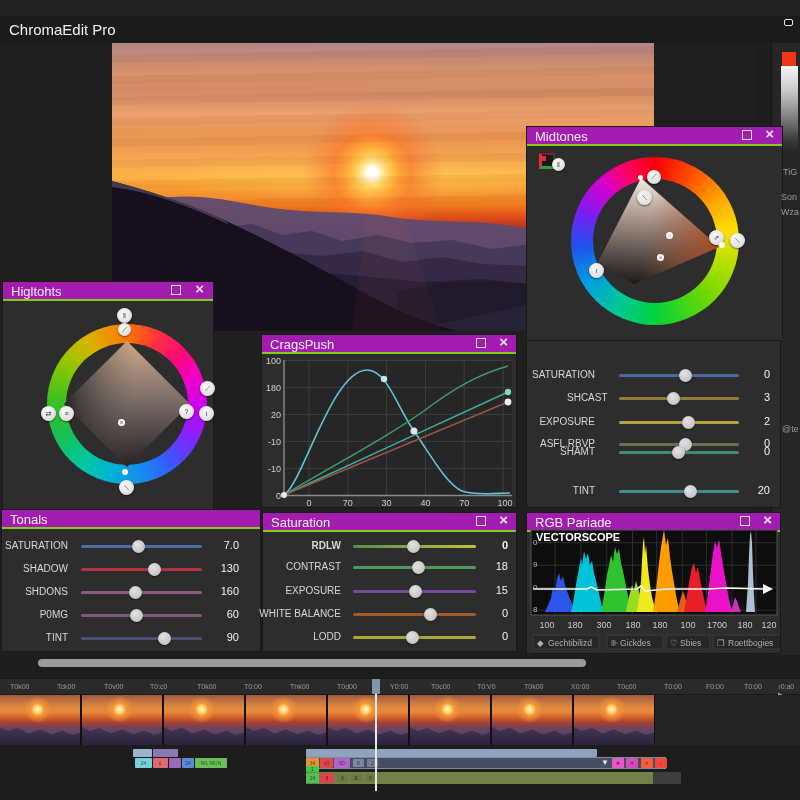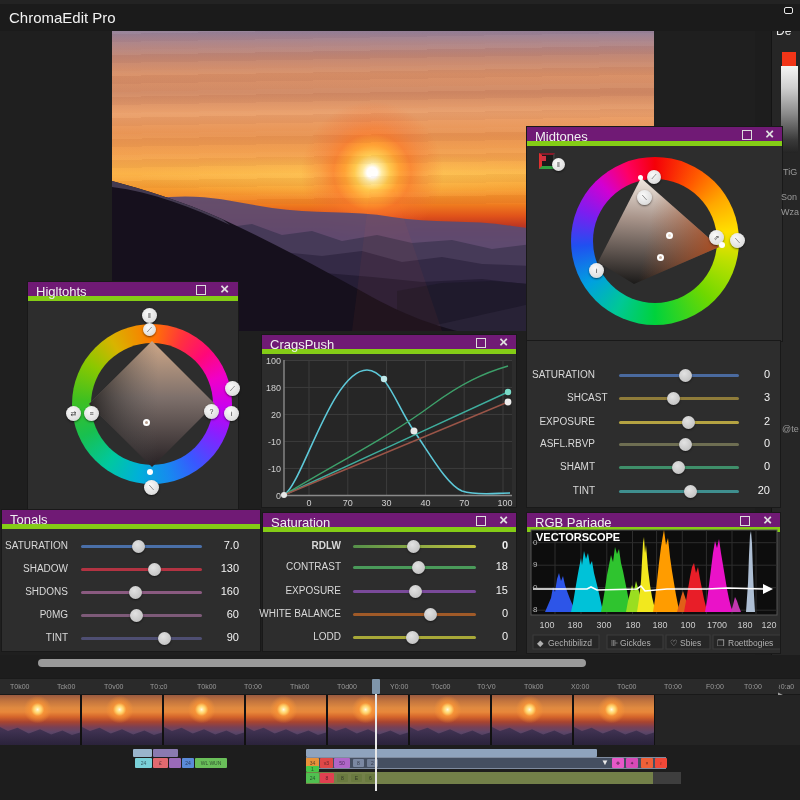--- a/index.html
+++ b/index.html
@@ -1,21 +1,21 @@
 <!DOCTYPE html>
 <html><head>
 <meta charset="utf-8">
 <style>
   * { margin:0; padding:0; box-sizing:border-box; }
   html,body { width:800px; height:800px; overflow:hidden; background:#212121;
     font-family:"Liberation Sans", sans-serif; }
   .abs { position:absolute; }
   #app { position:relative; width:800px; height:800px; background:#232323; }
   
-  #topbar { position:absolute; left:0; top:4px; width:800px; height:27px; background:#1b1b1b; z-index:8; }
+  #topbar { position:absolute; left:0; top:16px; width:800px; height:27px; background:#1b1b1b; z-index:8; }
   #topbar .title { position:absolute; left:9px; top:5px; color:#f2f2f2; font-size:15px; }
   #topbar .winicon { position:absolute; left:784px; top:3px; width:9px; height:7px;
      border:1.5px solid #e8e8e8; border-radius:2px; background:#111; }
   
   #canvasarea { position:absolute; left:0; top:27px; width:755px; height:628px; background:#1f1f1f; }
   
   #photo { position:absolute; left:112px; top:29px; width:542px; height:302px; overflow:hidden;
     background:
       radial-gradient(circle at 48% 47.5%, #ffffff 0%, #ffffff 1.6%, #ffeca0 3%, #ffc84a 5.5%, #ffa030 8.5%, rgba(250,120,40,.75) 12%, rgba(245,110,45,.35) 16%, rgba(240,100,50,0) 22%),
       radial-gradient(ellipse 58% 10% at 48% 49%, rgba(255,205,85,.6), rgba(255,175,60,0) 75%),
@@ -31,21 +31,21 @@
   
   #sidebar { position:absolute; left:755px; top:27px; width:45px; height:628px; background:#1d1d1d; }
   #sidepanel { position:absolute; left:771px; top:16px; width:29px; height:639px; background:#262626; border-left:1px solid #141414; z-index:3; }
   #sidepanel .hdr { position:absolute; left:4px; top:8px; color:#e8e8e8; font-size:12px; }
   #sidepanel .red { position:absolute; left:10px; top:36px; width:14px; height:14px; background:#f23518; }
   #sidepanel .grad { position:absolute; left:9px; top:50px; width:17px; height:87px;
       background:linear-gradient(180deg,#f5f5f5 0%, #cfcfcf 25%, #8a8a8a 55%, #3a3a3a 85%, #242424 100%); }
   .sidetext { position:absolute; color:#9a9a9a; font-size:9px; z-index:7; }
   
   .panel { position:absolute; background:#2d2d2d; box-shadow:0 0 0 1px #191919; z-index:5; }
-  .phead { position:absolute; left:0; top:0; right:0; height:19px; background:#701a75; border-bottom:5px solid #84cc16; }
+  .phead { position:absolute; left:0; top:0; right:0; height:19px; background:#a21caf; border-bottom:2px solid #84cc16; }
   .phead .t { position:absolute; left:8px; top:2px; color:#f0f0f0; font-size:13px; }
   .phead .ic { position:absolute; top:3px; color:#e0e0e0; font-size:12px; line-height:12px; }
   .phead .sq { width:10px; height:10px; border:1.5px solid #dddddd; }
   .phead .x  { font-size:15px; font-weight:bold; }
   
   .srow { position:absolute; height:14px; width:100%; }
   .srow .lbl { position:absolute; color:#d8d8d8; font-size:10px; text-align:right; top:1px; white-space:nowrap; }
   .srow .track { position:absolute; height:3px; top:6px; border-radius:2px; }
   .srow .thumb { position:absolute; width:13px; height:13px; border-radius:50%; top:1px;
      background:radial-gradient(circle at 40% 35%, #e2e2e2, #b9b9b9); box-shadow:0 1px 2px rgba(0,0,0,.5); }
@@ -172,35 +172,35 @@
       <div class="track" style="left:92px;width:120px;background:#b5a342;"></div>
       <div class="thumb" style="left:155px;"></div>
         <div class="val" style="left:211px;width:32px;">2</div>
       </div>
     <div class="srow" style="top:96px;">
         <div class="lbl" style="left:0;width:68px;">ASFL.RBVP</div>
       <div class="track" style="left:92px;width:120px;background:#6e6e52;"></div>
       <div class="thumb" style="left:152px;"></div>
         <div class="val" style="left:211px;width:32px;">0</div>
       </div>
-    <div class="srow" style="top:119px;padding-left:48px;">
+    <div class="srow" style="top:104px;padding-left:48px;">
         <div class="lbl" style="left:0;width:68px;">SHAMT</div>
       <div class="track" style="left:92px;width:120px;background:#3f8f6a;"></div>
       <div class="thumb" style="left:145px;"></div>
         <div class="val" style="left:211px;width:32px;">0</div>
       </div>
     <div class="srow" style="top:143px;">
         <div class="lbl" style="left:0;width:68px;">TINT</div>
       <div class="track" style="left:92px;width:120px;background:#3f8f8f;"></div>
       <div class="thumb" style="left:157px;"></div>
         <div class="val" style="left:211px;width:32px;">20</div>
       </div>
   </div>
 
-  <div class="panel" id="p-highlights" style="left:3px; top:282px; width:210px; height:227px;margin-left:25px;">
+  <div class="panel" id="p-highlights" style="left:3px; top:282px; width:210px; height:227px;">
     <div class="phead">
         <div class="t">Higltohts</div>
       <div class="ic sq" style="right:32px;"></div>
         <div class="ic x" style="right:9px; top:1px;">×</div>
     </div>
     <div class="wheelring" style="left:44px; top:42px; width:160px; height:160px;
       background:conic-gradient(from 0deg, #ff7800 0%, #ff3040 7%, #ff0878 13%, #f000c8 19%, #c800f0 26%, #8820ff 32%, #3858ff 40%, #1888f0 46%, #00b0d8 53%, #00c8a0 60%, #18c050 68%, #40c020 76%, #8ac800 84%, #d8b400 91%, #ff7800 100%);"></div>
     <div class="wheelring" style="left:63px; top:61px; width:122px; height:122px; background:#2d2d2d;"></div>
     <svg class="abs" style="left:0;top:0;" width="250" height="227">
       <defs>

